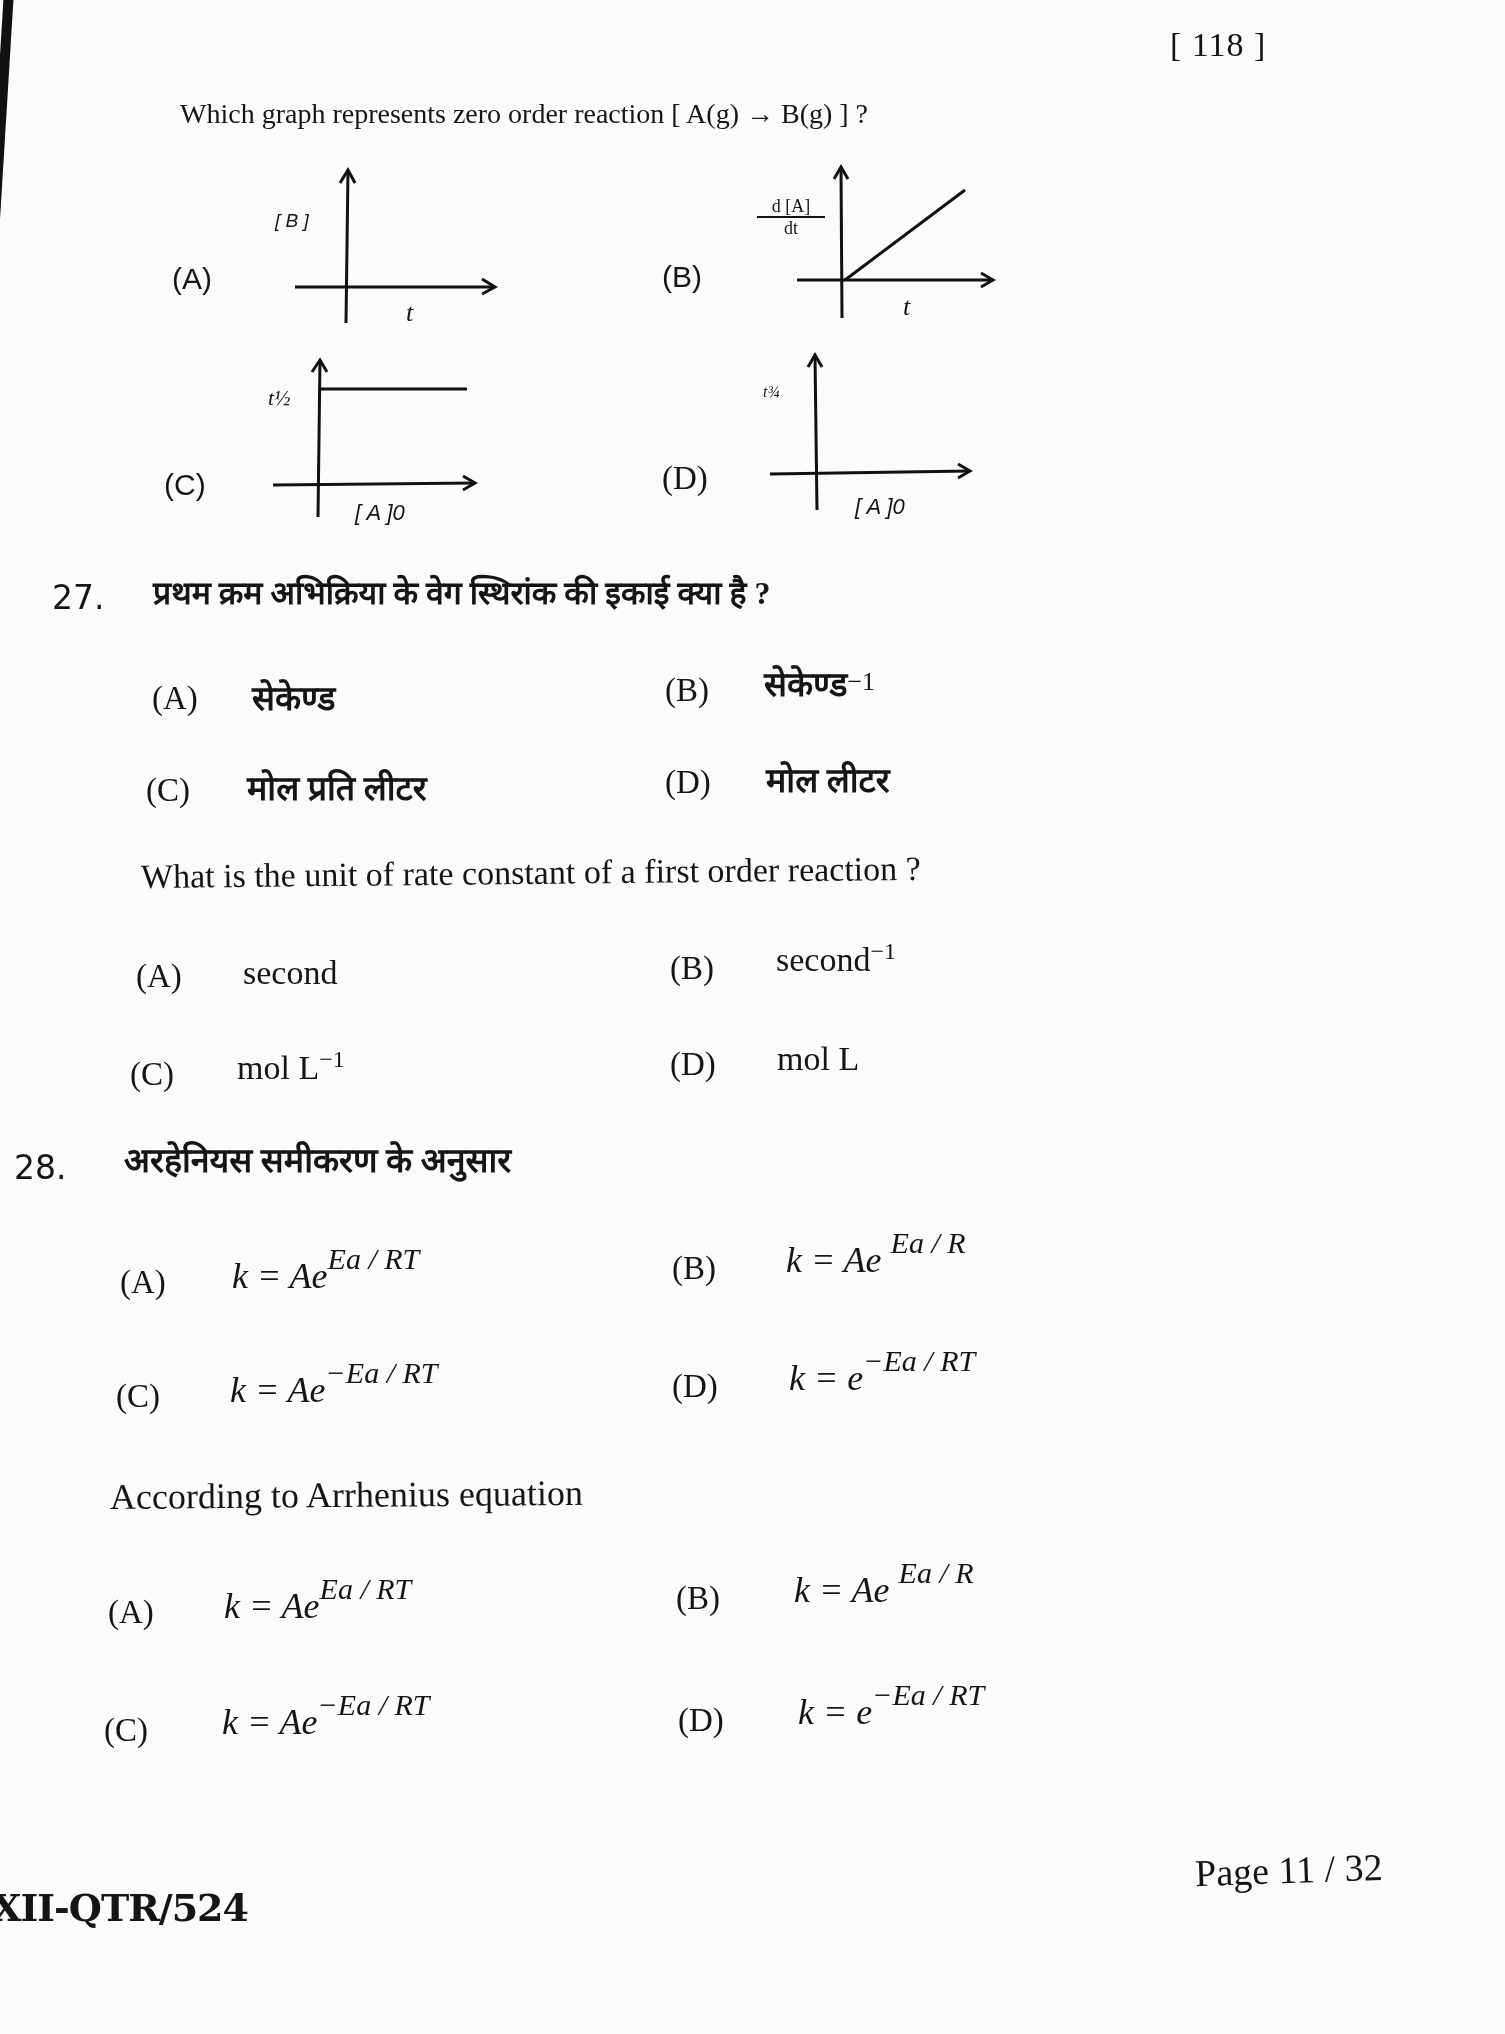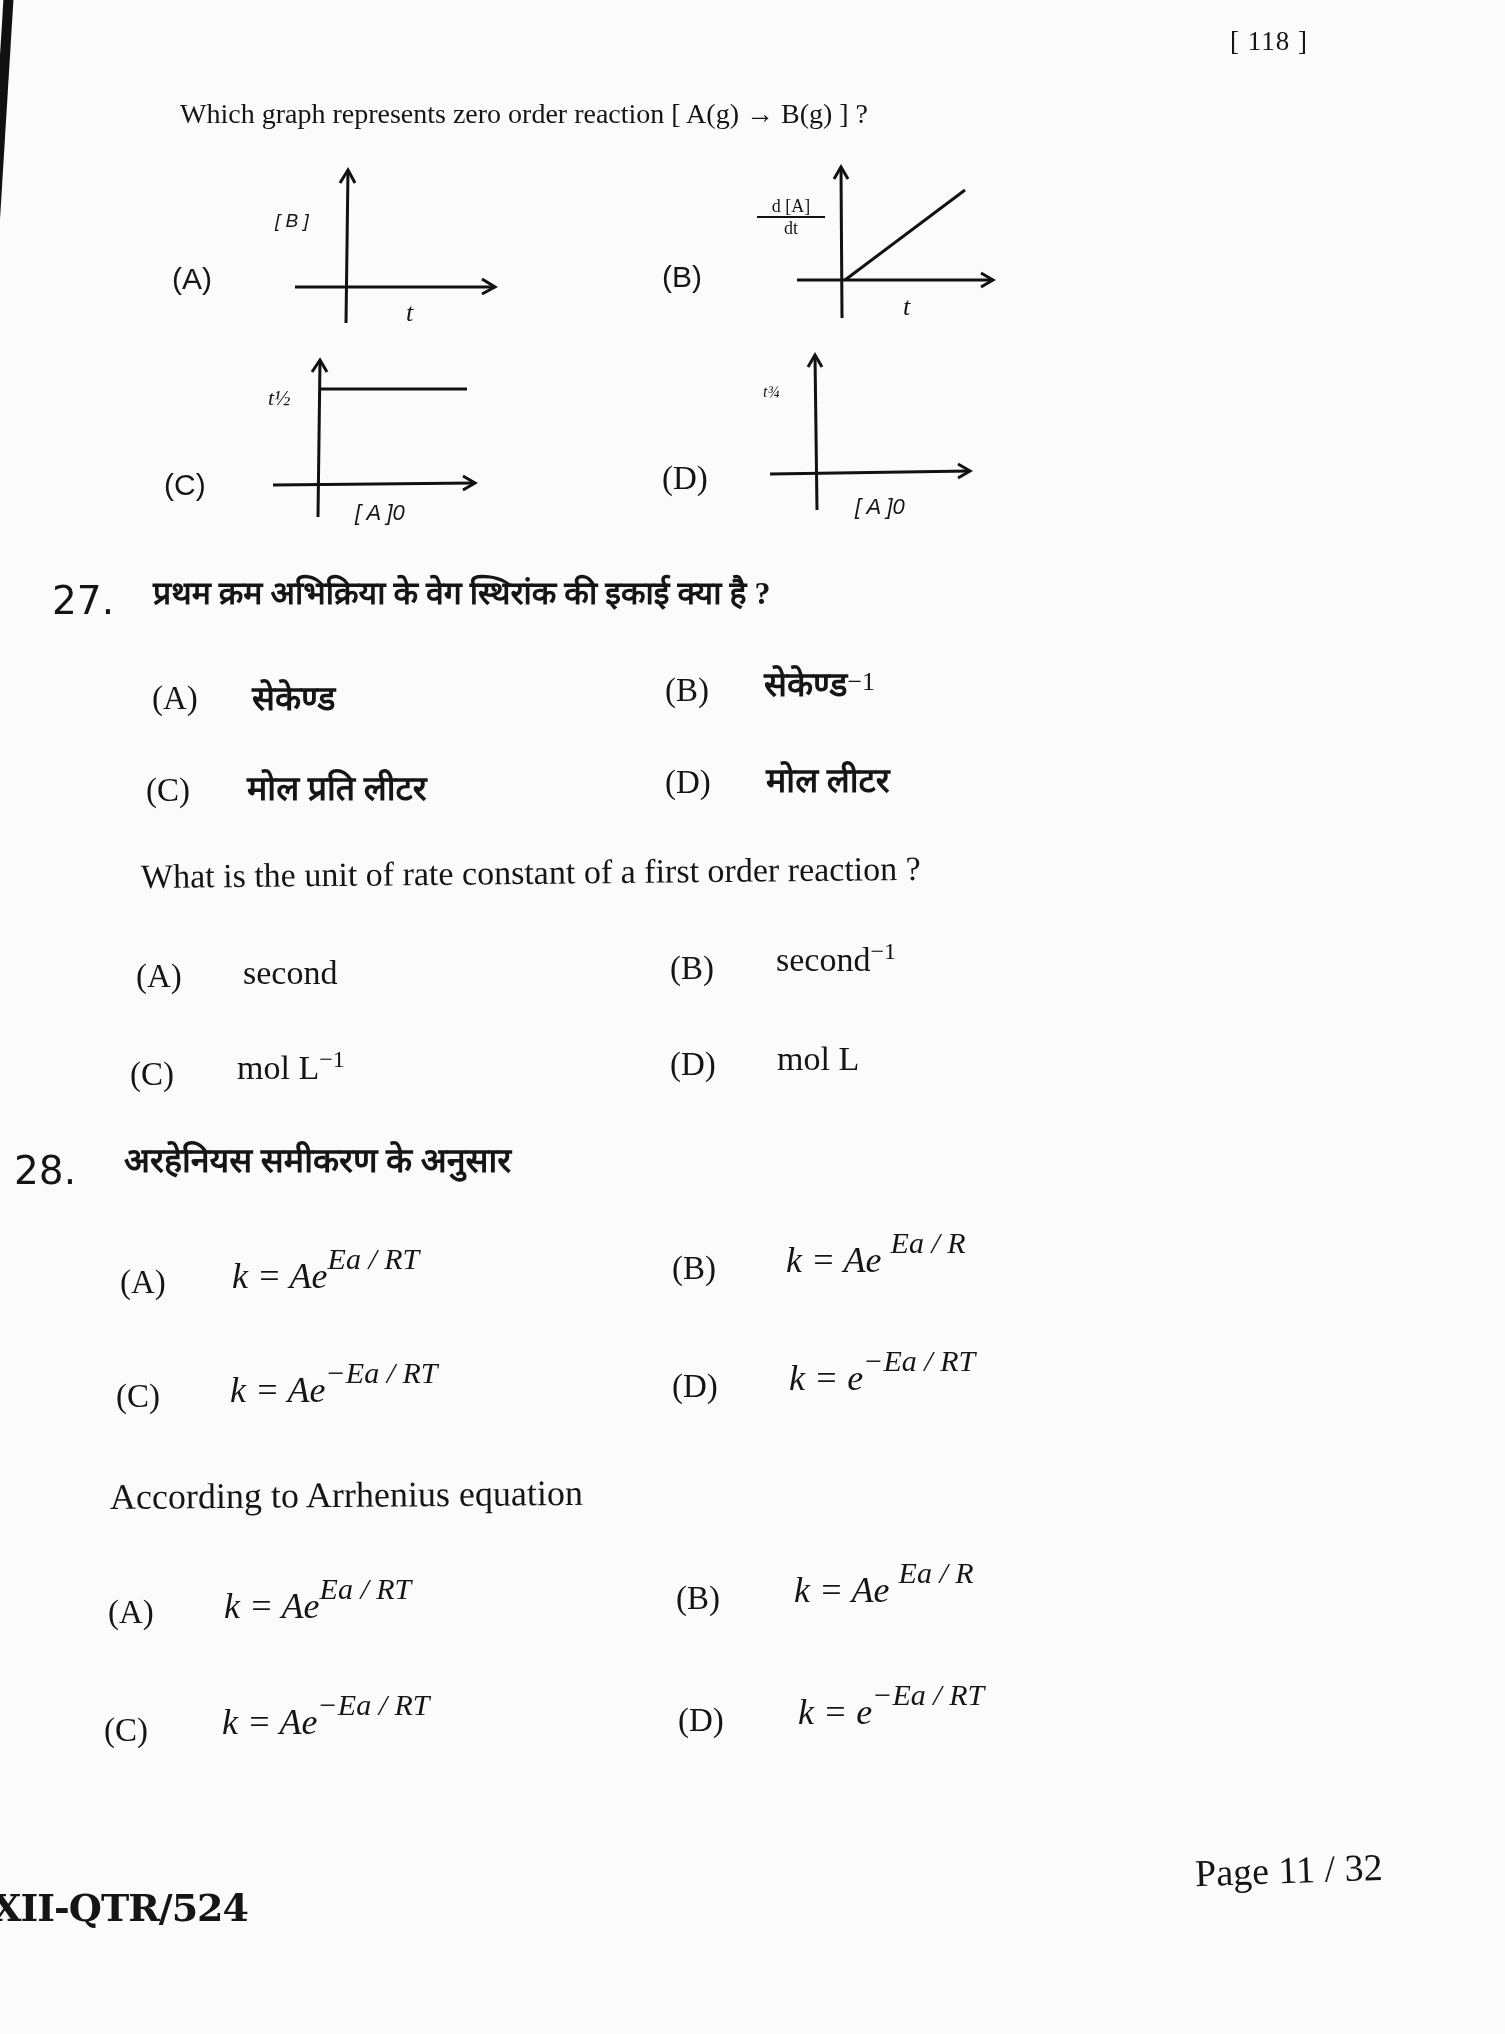--- a/index.html
+++ b/index.html
@@ -6,24 +6,24 @@
   body {
     width: 1505px; height: 2034px; position: relative; overflow: hidden;
     background: #fbfbfb; color: #151515;
     font-family: "DejaVu Serif", "Liberation Serif", serif;
   }
   .abs { position: absolute; }
   .edge-bar {
     left: 4px; top: -10px; width: 10px; height: 240px; background: #111;
     transform: rotate(3.5deg); transform-origin: top left;
   }
-  .page-num { left: 1230px; top: 26px; font-size: 27px; letter-spacing: 1px; font-family: "Liberation Serif", serif; }
+  .page-num { left: 1170px; top: 26px; font-size: 34px; letter-spacing: 1px; font-family: "Liberation Serif", serif; }
   .q-text { font-size: 28px; font-family: "Liberation Serif", serif; }
   .q-text-en { font-size: 34px; font-family: "Liberation Serif", serif; }
-  .q-num { font-size: 39px; font-family: "DejaVu Sans", sans-serif; }
+  .q-num { font-size: 33px; font-family: "DejaVu Sans", sans-serif; }
   .hindi { font-size: 34px; font-weight: bold; font-family: Liberation Serif, serif; }
   .opt-label { font-size: 30px; font-family: "Liberation Sans", sans-serif; }
   .opt-label-serif { font-size: 33px; font-family: "Liberation Serif", serif; }
   .opt-val { font-size: 34px; font-family: "Liberation Serif", serif; }
   .math { font-size: 36px; font-style: italic; font-family: "Liberation Serif", serif; }
   .math sup { font-size: 30px; position: relative; top: -6px; }
   sup.exp { font-size: 24px; }
   .graph { position: absolute; }
   .axis-lbl { font-family: "Liberation Sans", sans-serif; font-size: 20px; font-style: italic; }
   .footer-code { left: -8px; top: 1885px; font-size: 38px; font-weight: bold; font-family: "DejaVu Serif", serif; letter-spacing: -1px; }

